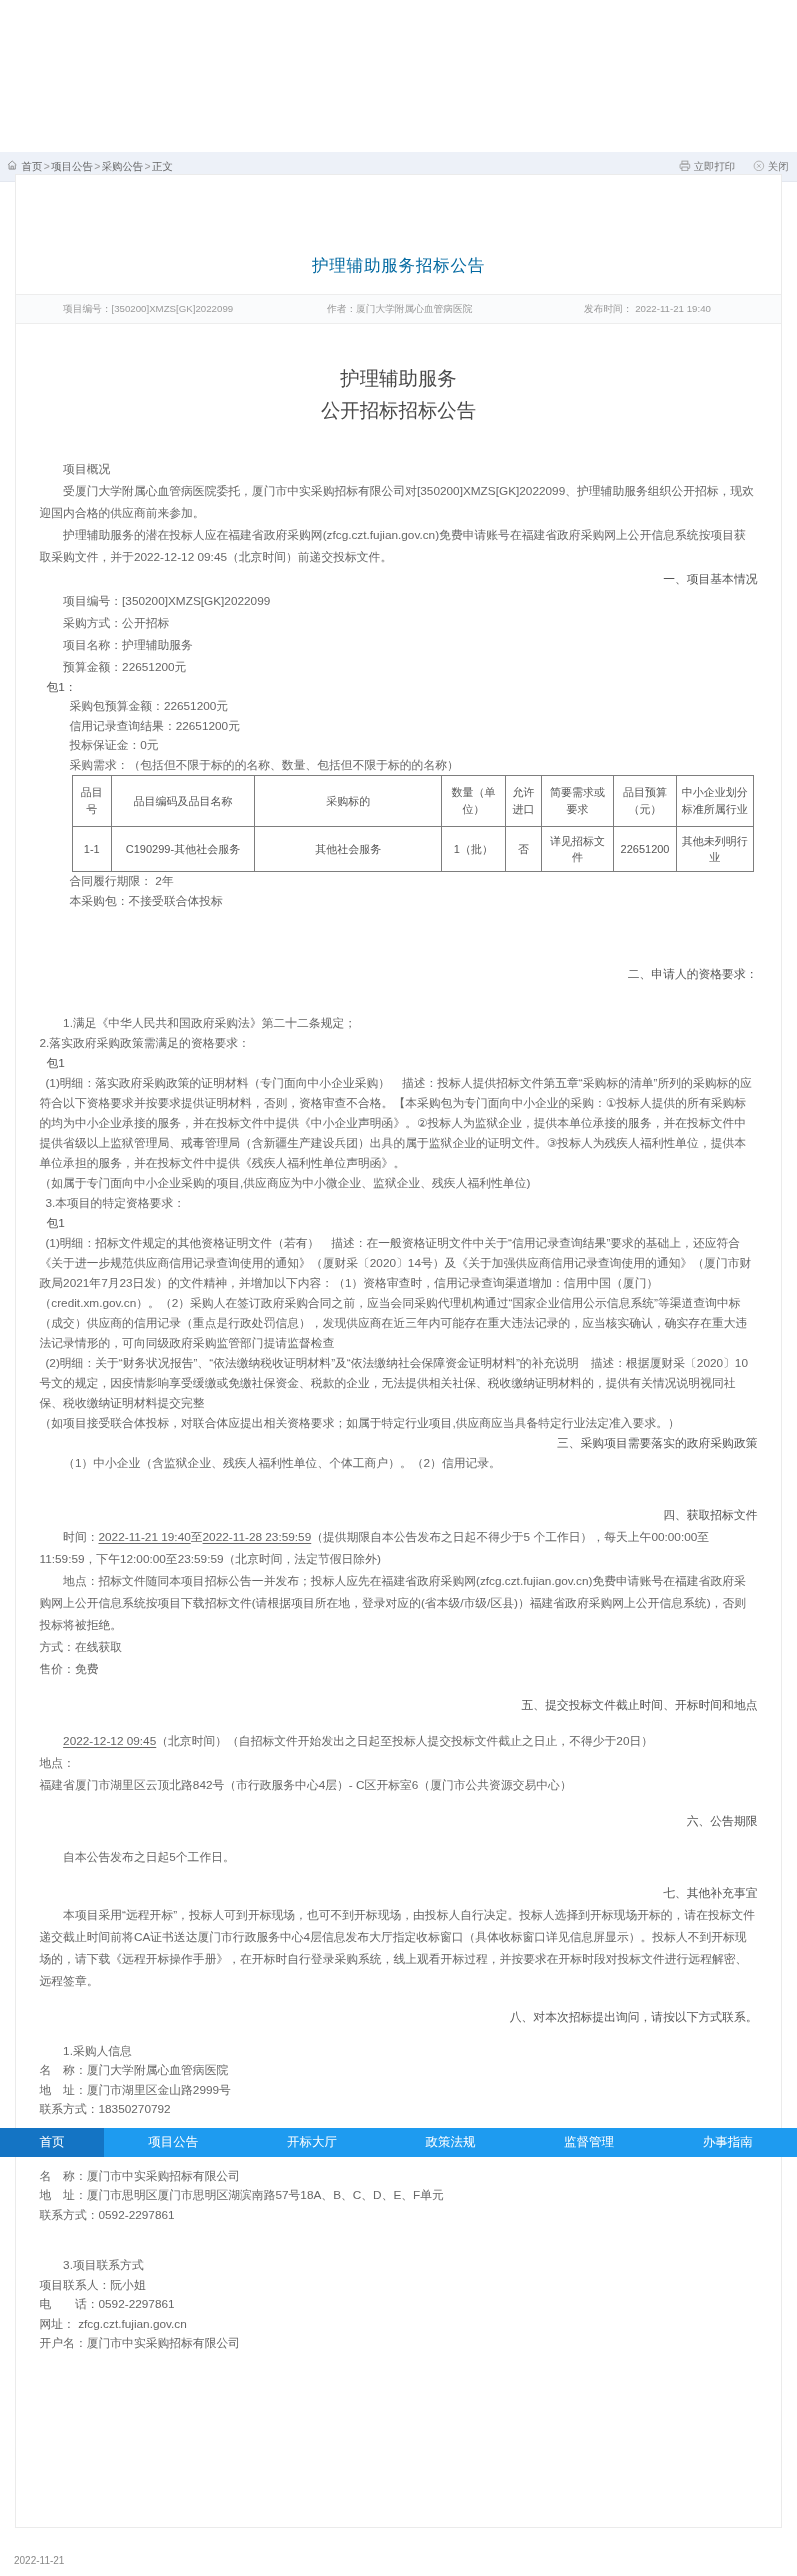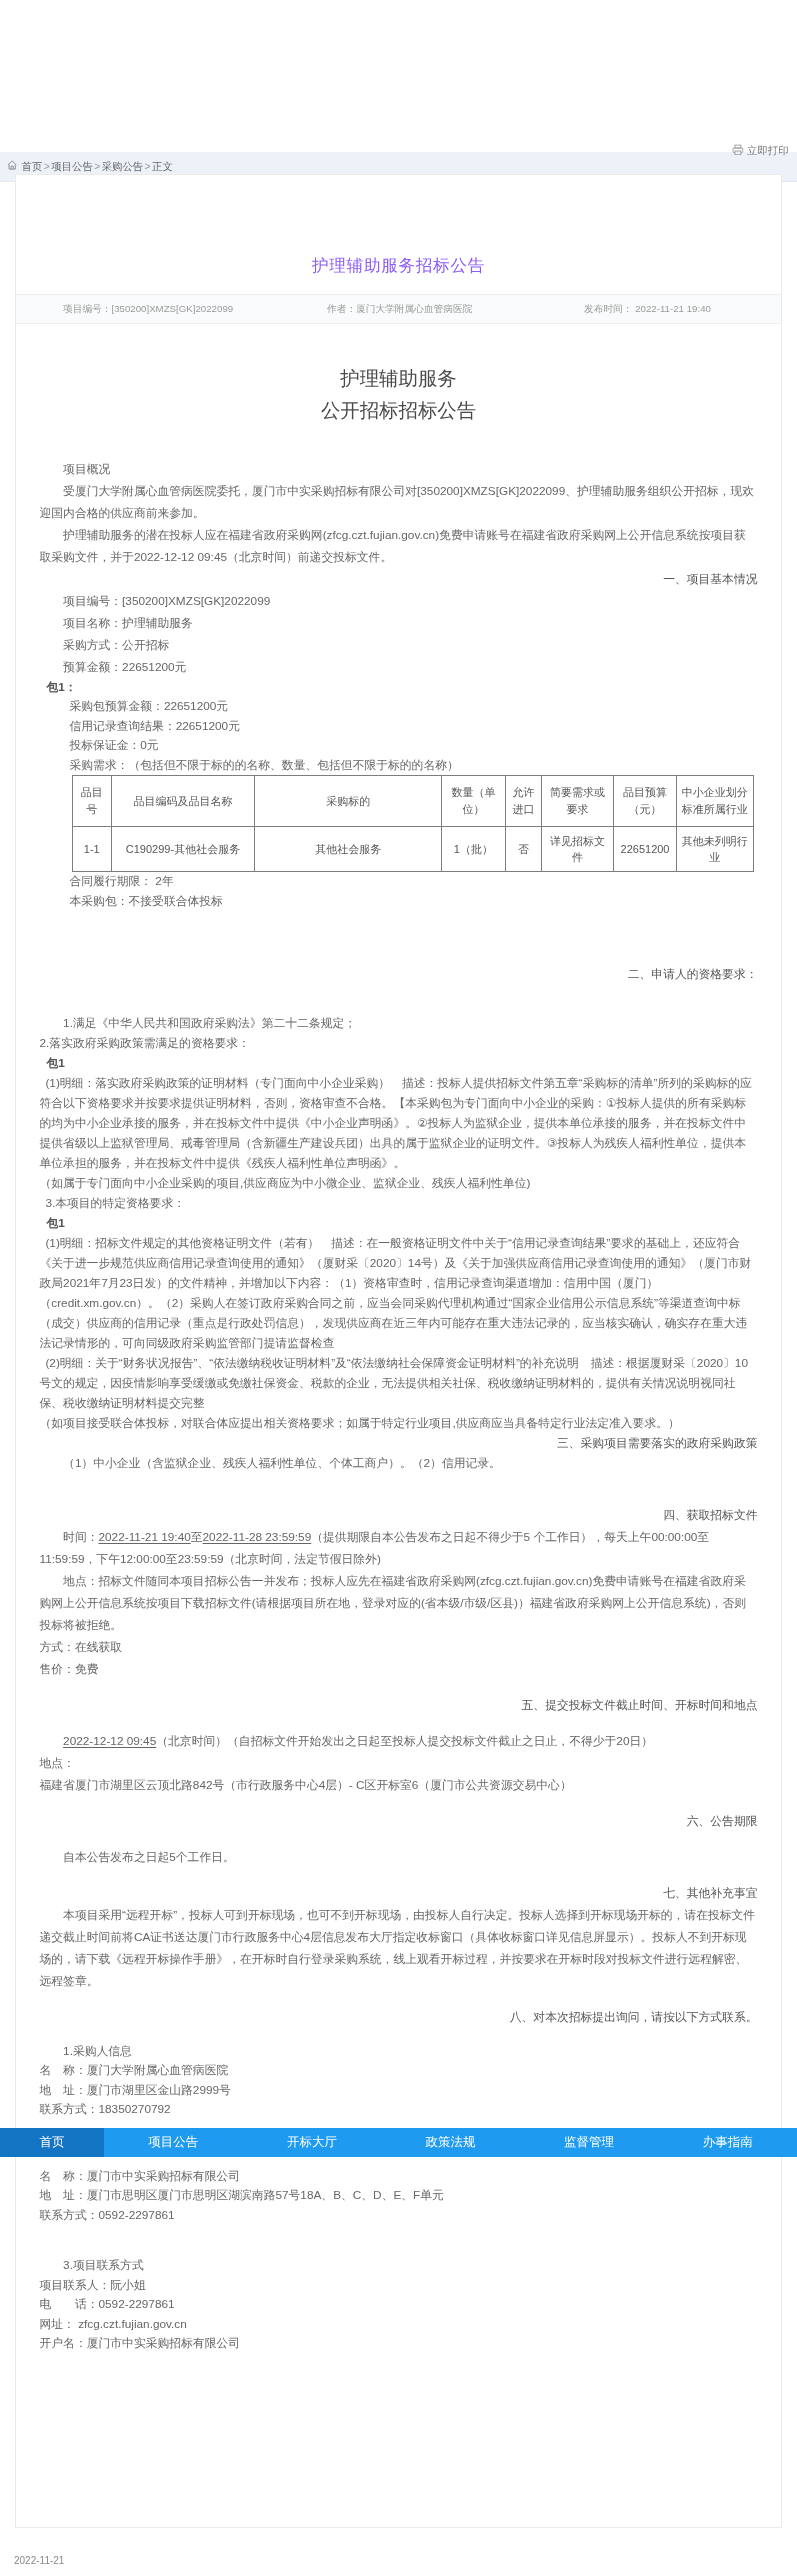--- a/index.html
+++ b/index.html
@@ -6,28 +6,28 @@
   body{width:797px;font-family:"Liberation Sans","DejaVu Sans",sans-serif;-webkit-font-smoothing:antialiased;}
   .page{position:relative;width:797px;height:2576px;overflow:hidden;background:#fff;}
 
   
   .crumb-bar{position:absolute;top:152px;left:0;right:0;height:30px;background:#edf1f8;
     border-bottom:0.7px solid #e3e7ef;display:flex;align-items:center;padding:0 7px;box-sizing:border-box;
     font-size:10.4px;color:#666;}
   .crumb-trail{display:flex;align-items:center;gap:4.2px;flex:1;}
   .crumb-trail .sep{color:#999;margin:0 1.4px;}
   .crumb-trail .crumb{color:#666;cursor:pointer;}
-  .crumb-actions{display:flex;align-items:center;gap:18px;padding-right:1.4px;flex-direction:column;}
+  .crumb-actions{display:flex;align-items:center;gap:18px;padding-right:1.4px;}
   .crumb-action{display:flex;align-items:center;gap:2.8px;color:#777;cursor:pointer;white-space:nowrap;}
   .ico{display:inline-block;vertical-align:middle;}
 
   
   .box{position:absolute;top:174px;left:15px;right:15px;height:2354px;background:#fff;
     border:0.7px solid #ebebeb;overflow:hidden;box-sizing:border-box;}
-  .page-title{margin:80px 0 0 0;text-align:center;font-size:16.6px;font-weight:400;color:#8b5cf6;
+  .page-title{margin:80px 0 0 0;text-align:center;font-size:16.6px;font-weight:400;color:#0369a1;
     letter-spacing:0.7px;line-height:21px;}
   .meta-bar{margin-top:18px;height:30px;background:#fafbfc;border-top:0.7px solid #ededed;
     border-bottom:0.7px solid #ededed;display:flex;align-items:center;font-size:9.7px;color:#9a9a9a;
     padding-left:47px;box-sizing:border-box;}
   .meta-seg{white-space:nowrap;}
   .meta-seg.w1{width:264px;}
   .meta-seg.w2{width:257px;}
 
   
   .doc{padding:0 23.5px;font-size:11.8px;color:#666;}
@@ -35,21 +35,21 @@
   .doc .doc-title{font-family:"Liberation Serif","DejaVu Serif",serif;font-size:19.4px;line-height:32px;
     color:#4a4a4a;text-align:center;text-indent:0;}
   .doc .doc-title.first{margin-top:39px;}
   .doc .p{text-indent:2em;}
   .doc .p0{text-indent:0;}
   .doc .p-half{text-indent:.5em;}
   .doc .p-hang{text-indent:.5em;}
   .doc .sec{color:#555;text-align:right;}
   .doc .kv{padding-left:2em;}
   .doc .kv2{padding-left:30px;}
-  .doc .pk{padding-left:7px;font-weight:bold;color:#555;}
+  .doc .pk{padding-left:7px;font-weight:normal;color:#555;}
   .doc .tight{line-height:19.4px;}
   .doc .dz{line-height:20px;}.gap-sm{height:14px;}.gap-md{height:28px;}
   .gap-lg{height:31px;}.gap-xxl{height:52px;}
   .ulink{text-decoration:underline;text-underline-offset:2.1px;color:#666;cursor:pointer;}
 
   
   table.req{border-collapse:collapse;margin-left:32px;width:calc(100% - 36px);
     font-size:11px;color:#555;table-layout:fixed;}
   table.req th,table.req td{border:0.7px solid #7d7d7d;text-align:center;vertical-align:middle;
     padding:5.5px 4.2px;font-weight:400;line-height:16.6px;word-break:break-all;}
@@ -113,22 +113,22 @@
 
     <div class="doc" id="doc-blocks">
         <p class="doc-title first">护理辅助服务</p>
         <p class="doc-title">公开招标招标公告</p>
         <div class="gap-lg"></div>
         <p class="p">项目概况</p>
         <p class="p">受厦门大学附属心血管病医院委托，厦门市中实采购招标有限公司对[350200]XMZS[GK]2022099、护理辅助服务组织公开招标，现欢迎国内合格的供应商前来参加。</p>
         <p class="p">护理辅助服务的潜在投标人应在福建省政府采购网(zfcg.czt.fujian.gov.cn)免费申请账号在福建省政府采购网上公开信息系统按项目获取采购文件，并于2022-12-12 09:45（北京时间）前递交投标文件。</p>
         <p class="sec">一、项目基本情况</p>
         <p class="kv">项目编号：[350200]XMZS[GK]2022099</p>
+        <p class="kv">采购方式：公开招标</p>
         <p class="kv">项目名称：护理辅助服务</p>
-        <p class="kv">采购方式：公开招标</p>
         <p class="kv">预算金额：22651200元</p>
         <p class="pk tight">包1：</p>
         <p class="kv2 tight">采购包预算金额：22651200元</p>
         <p class="kv2 tight">信用记录查询结果：22651200元</p>
         <p class="kv2 tight">投标保证金：0元</p>
         <p class="kv2 tight">采购需求：（包括但不限于标的的名称、数量、包括但不限于标的的名称）</p>
         <table class="req">
           <colgroup>
             <col style="width: 5.8%;">
             <col style="width: 21%;">

